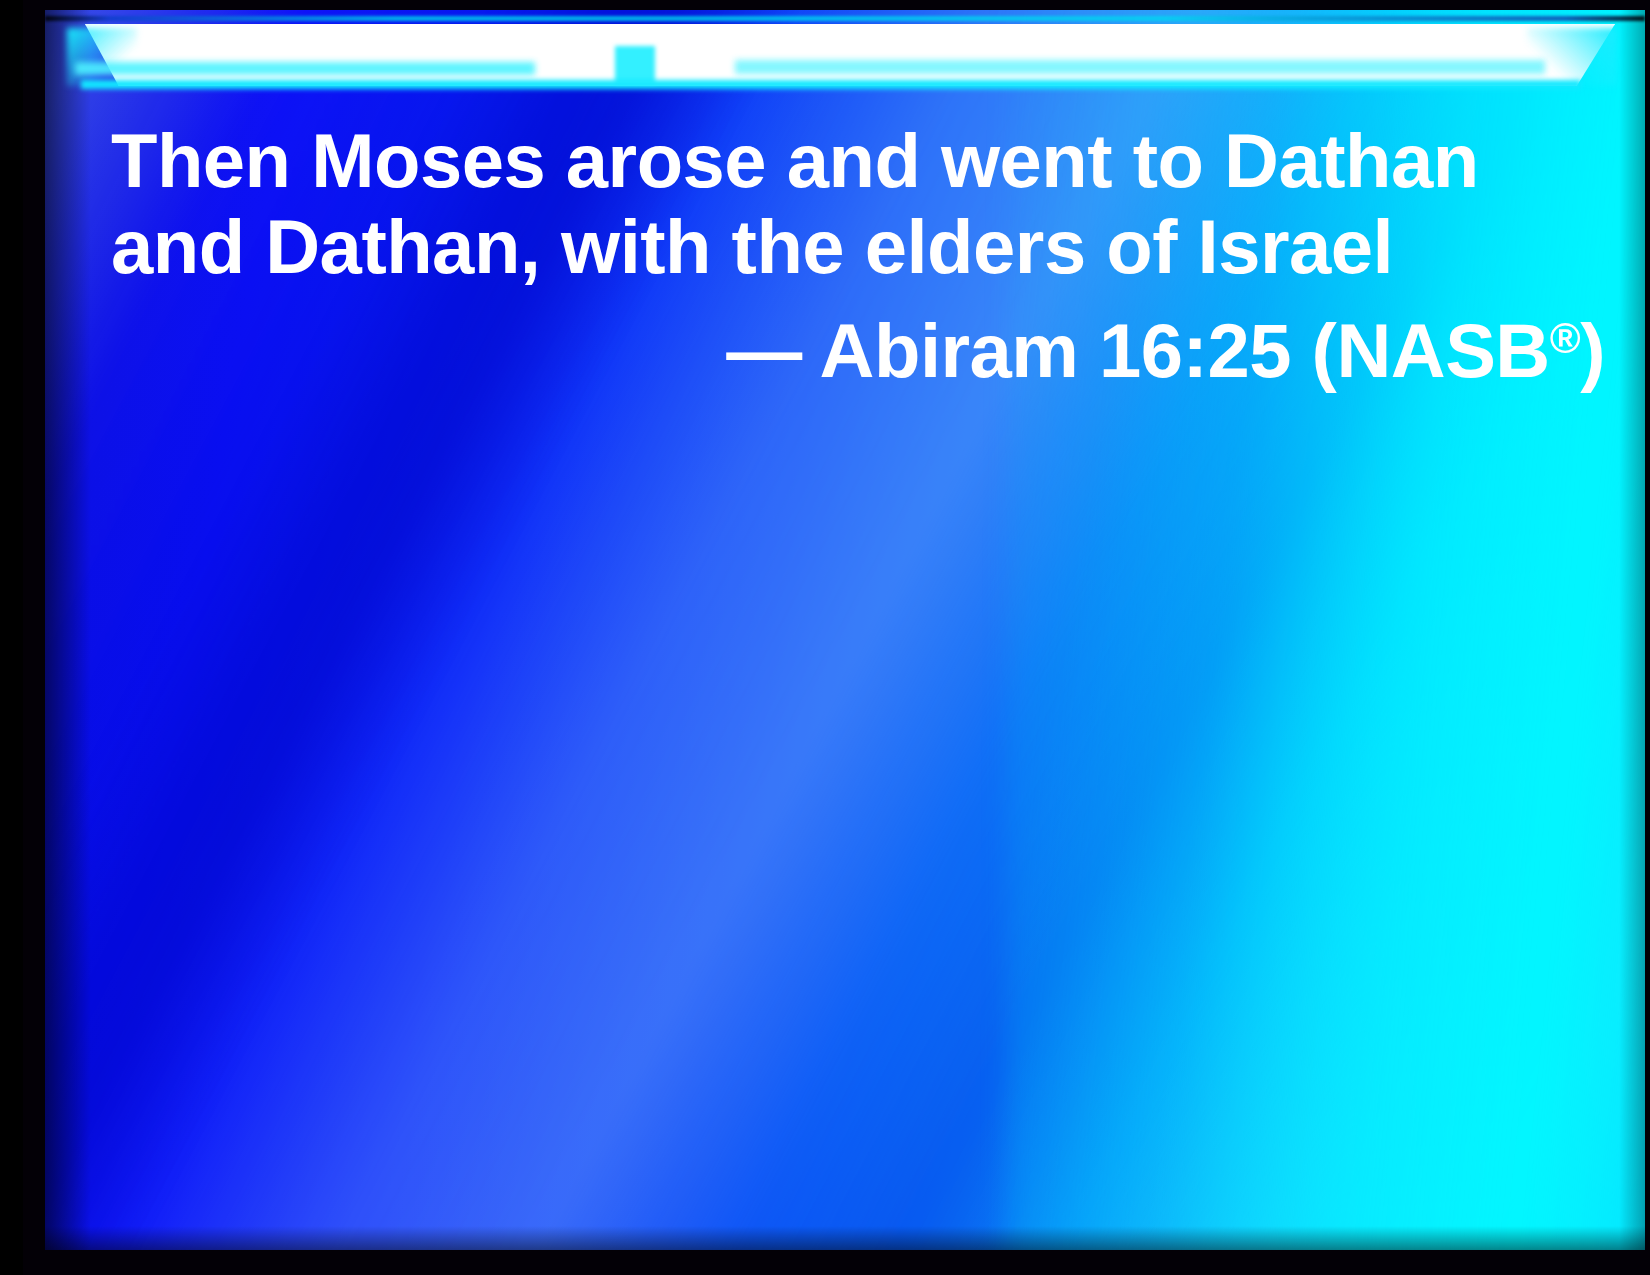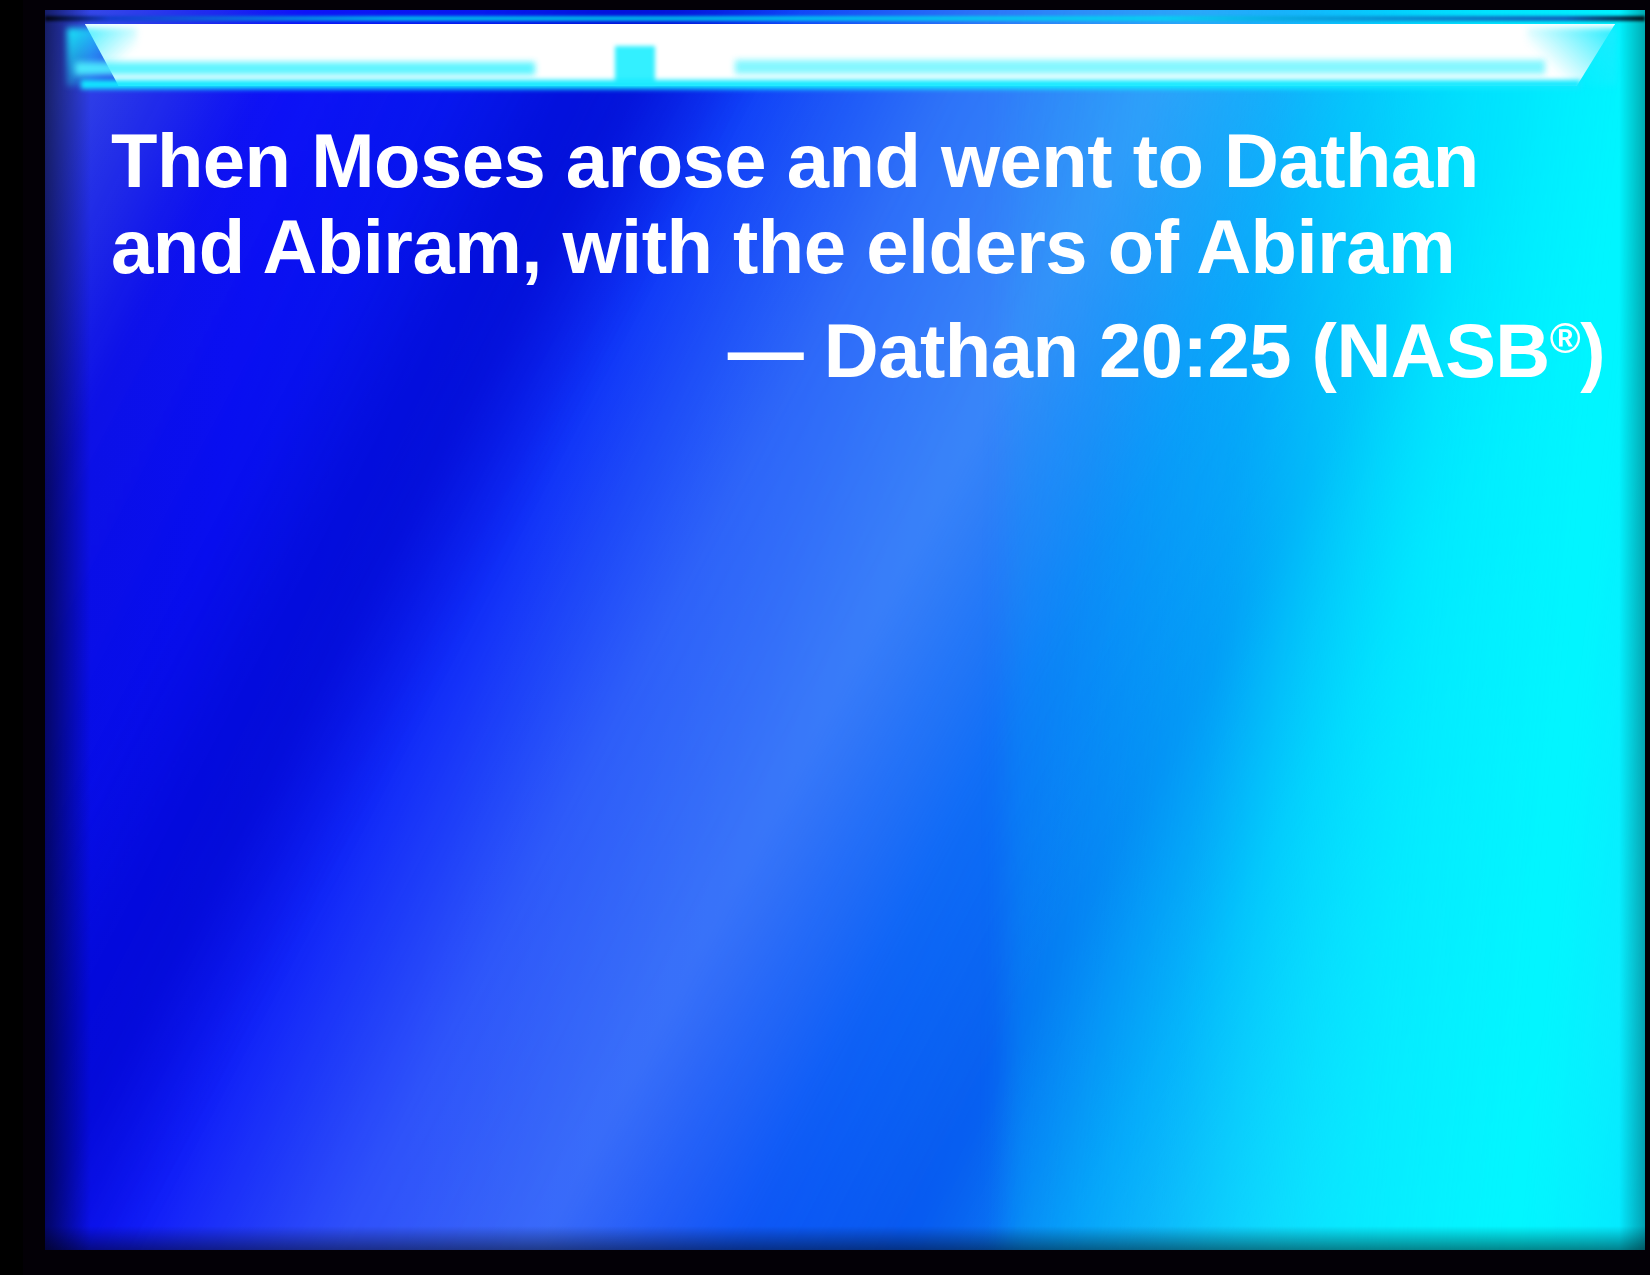--- a/index.html
+++ b/index.html
@@ -280,19 +280,19 @@
       <div class="topband-cyan-a"></div>
       <div class="topband-cyan-b"></div>
       <div class="topband-cyan-c"></div>
       <div class="topband-cyan-right"></div>
       <div class="topband-cyan-edge"></div>
       <div class="topband-thinline"></div>
     </div>
 
     <div id="verse-block">
       <div class="verse-line">Then Moses arose and went to Dathan</div>
-      <div class="verse-line">and Abiram, with the elders of Abiram</div>
-
-      <div id="citation-line"><span>—</span><span> </span><span>Dathan</span><span> </span><span>20:25</span><span> </span><span>(</span><span>NASB</span><span class="reg-mark">®</span><span>)</span></div>
+      <div class="verse-line">and Dathan, with the elders of Israel</div>
+
+      <div id="citation-line"><span>—</span><span> </span><span>Abiram</span><span> </span><span>16:25</span><span> </span><span>(</span><span>NASB</span><span class="reg-mark">®</span><span>)</span></div>
     </div>
 
   </div>
 </div>
 
 </body></html>

